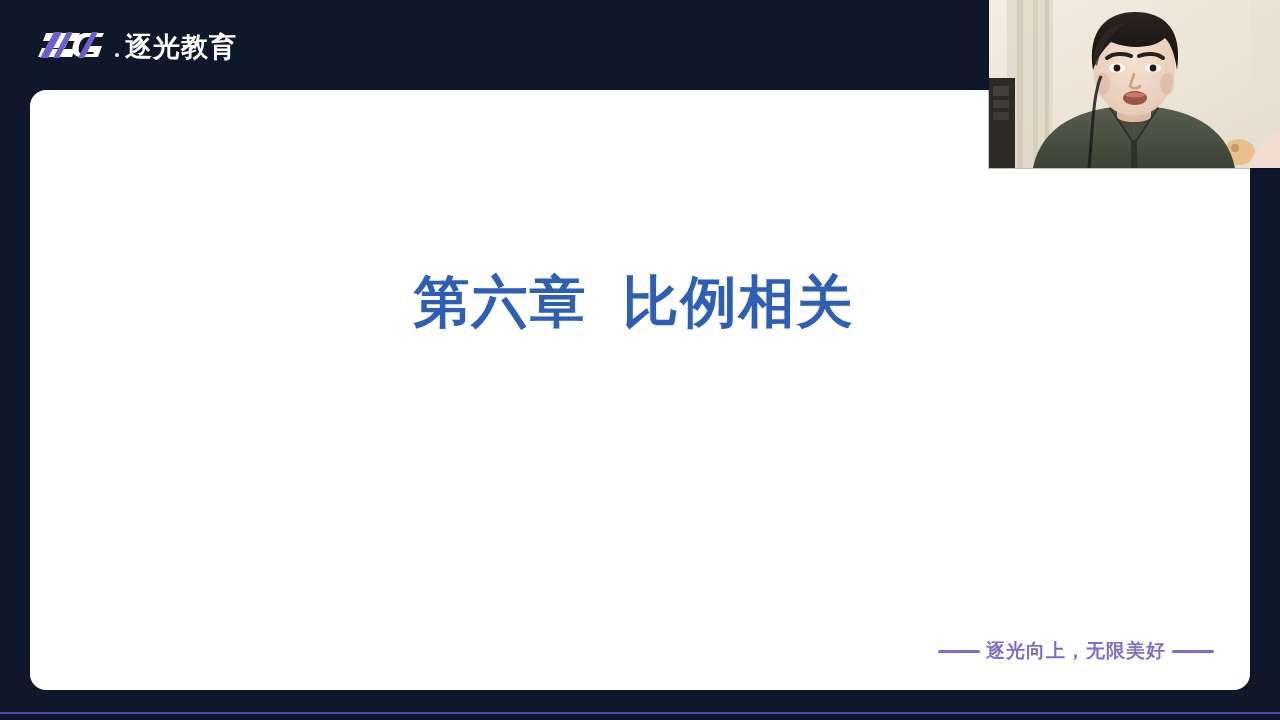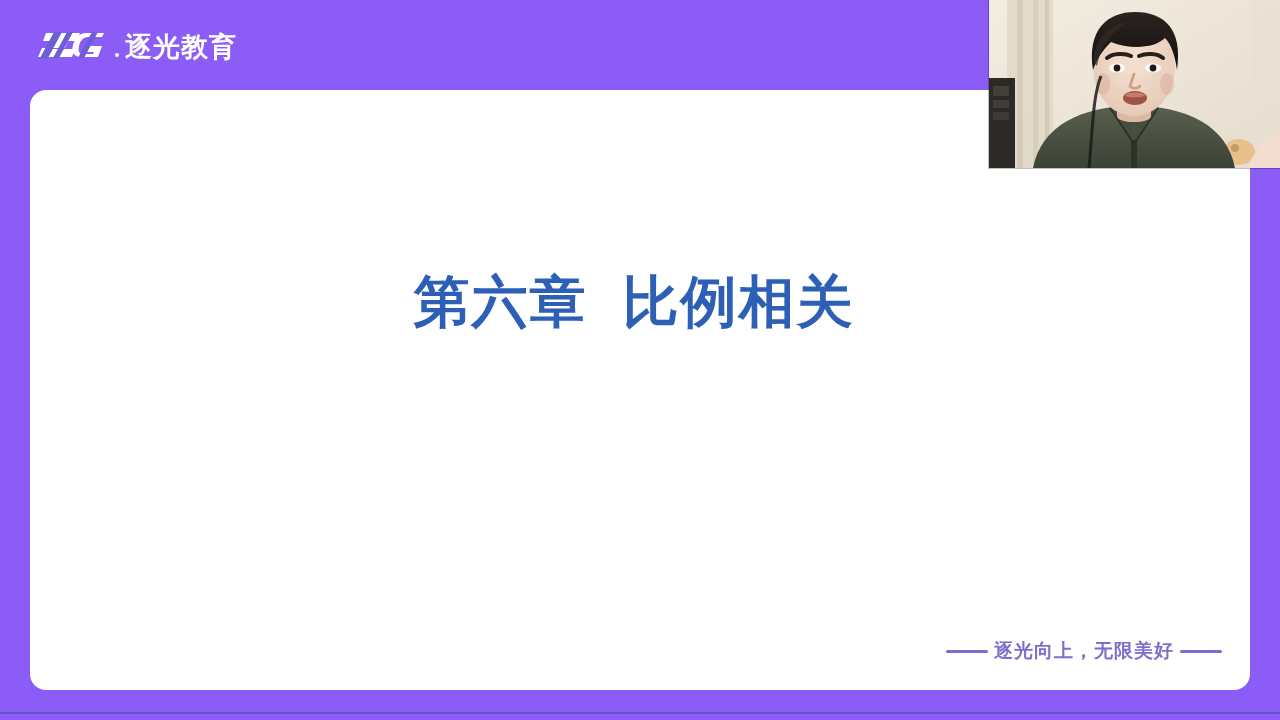--- a/index.html
+++ b/index.html
@@ -10,21 +10,21 @@
     width: 1280px;
     height: 720px;
     overflow: hidden;
     font-family: "Liberation Sans", "DejaVu Sans", sans-serif;
   }
 
   #stage {
     position: relative;
     width: 1280px;
     height: 720px;
-    background: #8b5cf6;
+    background: #0f172a;
     overflow: hidden;
   }
 
   
   #brand {
     position: absolute;
     left: 34px;
     top: 24px;
     display: flex;
     align-items: center;
@@ -74,21 +74,21 @@
     font-size: 56px;
     font-weight: 700;
     letter-spacing: 2px;
     line-height: 1.15;
     white-space: pre;
   }
 
   
   #slide-footer {
     position: absolute;
-    right: 28px;
+    right: 36px;
     bottom: 26px;
     display: flex;
     align-items: center;
     gap: 2px;
     color: #7b6fcb;
     font-size: 19px;
     font-weight: 700;
     letter-spacing: 1px;
     white-space: nowrap;
   }

